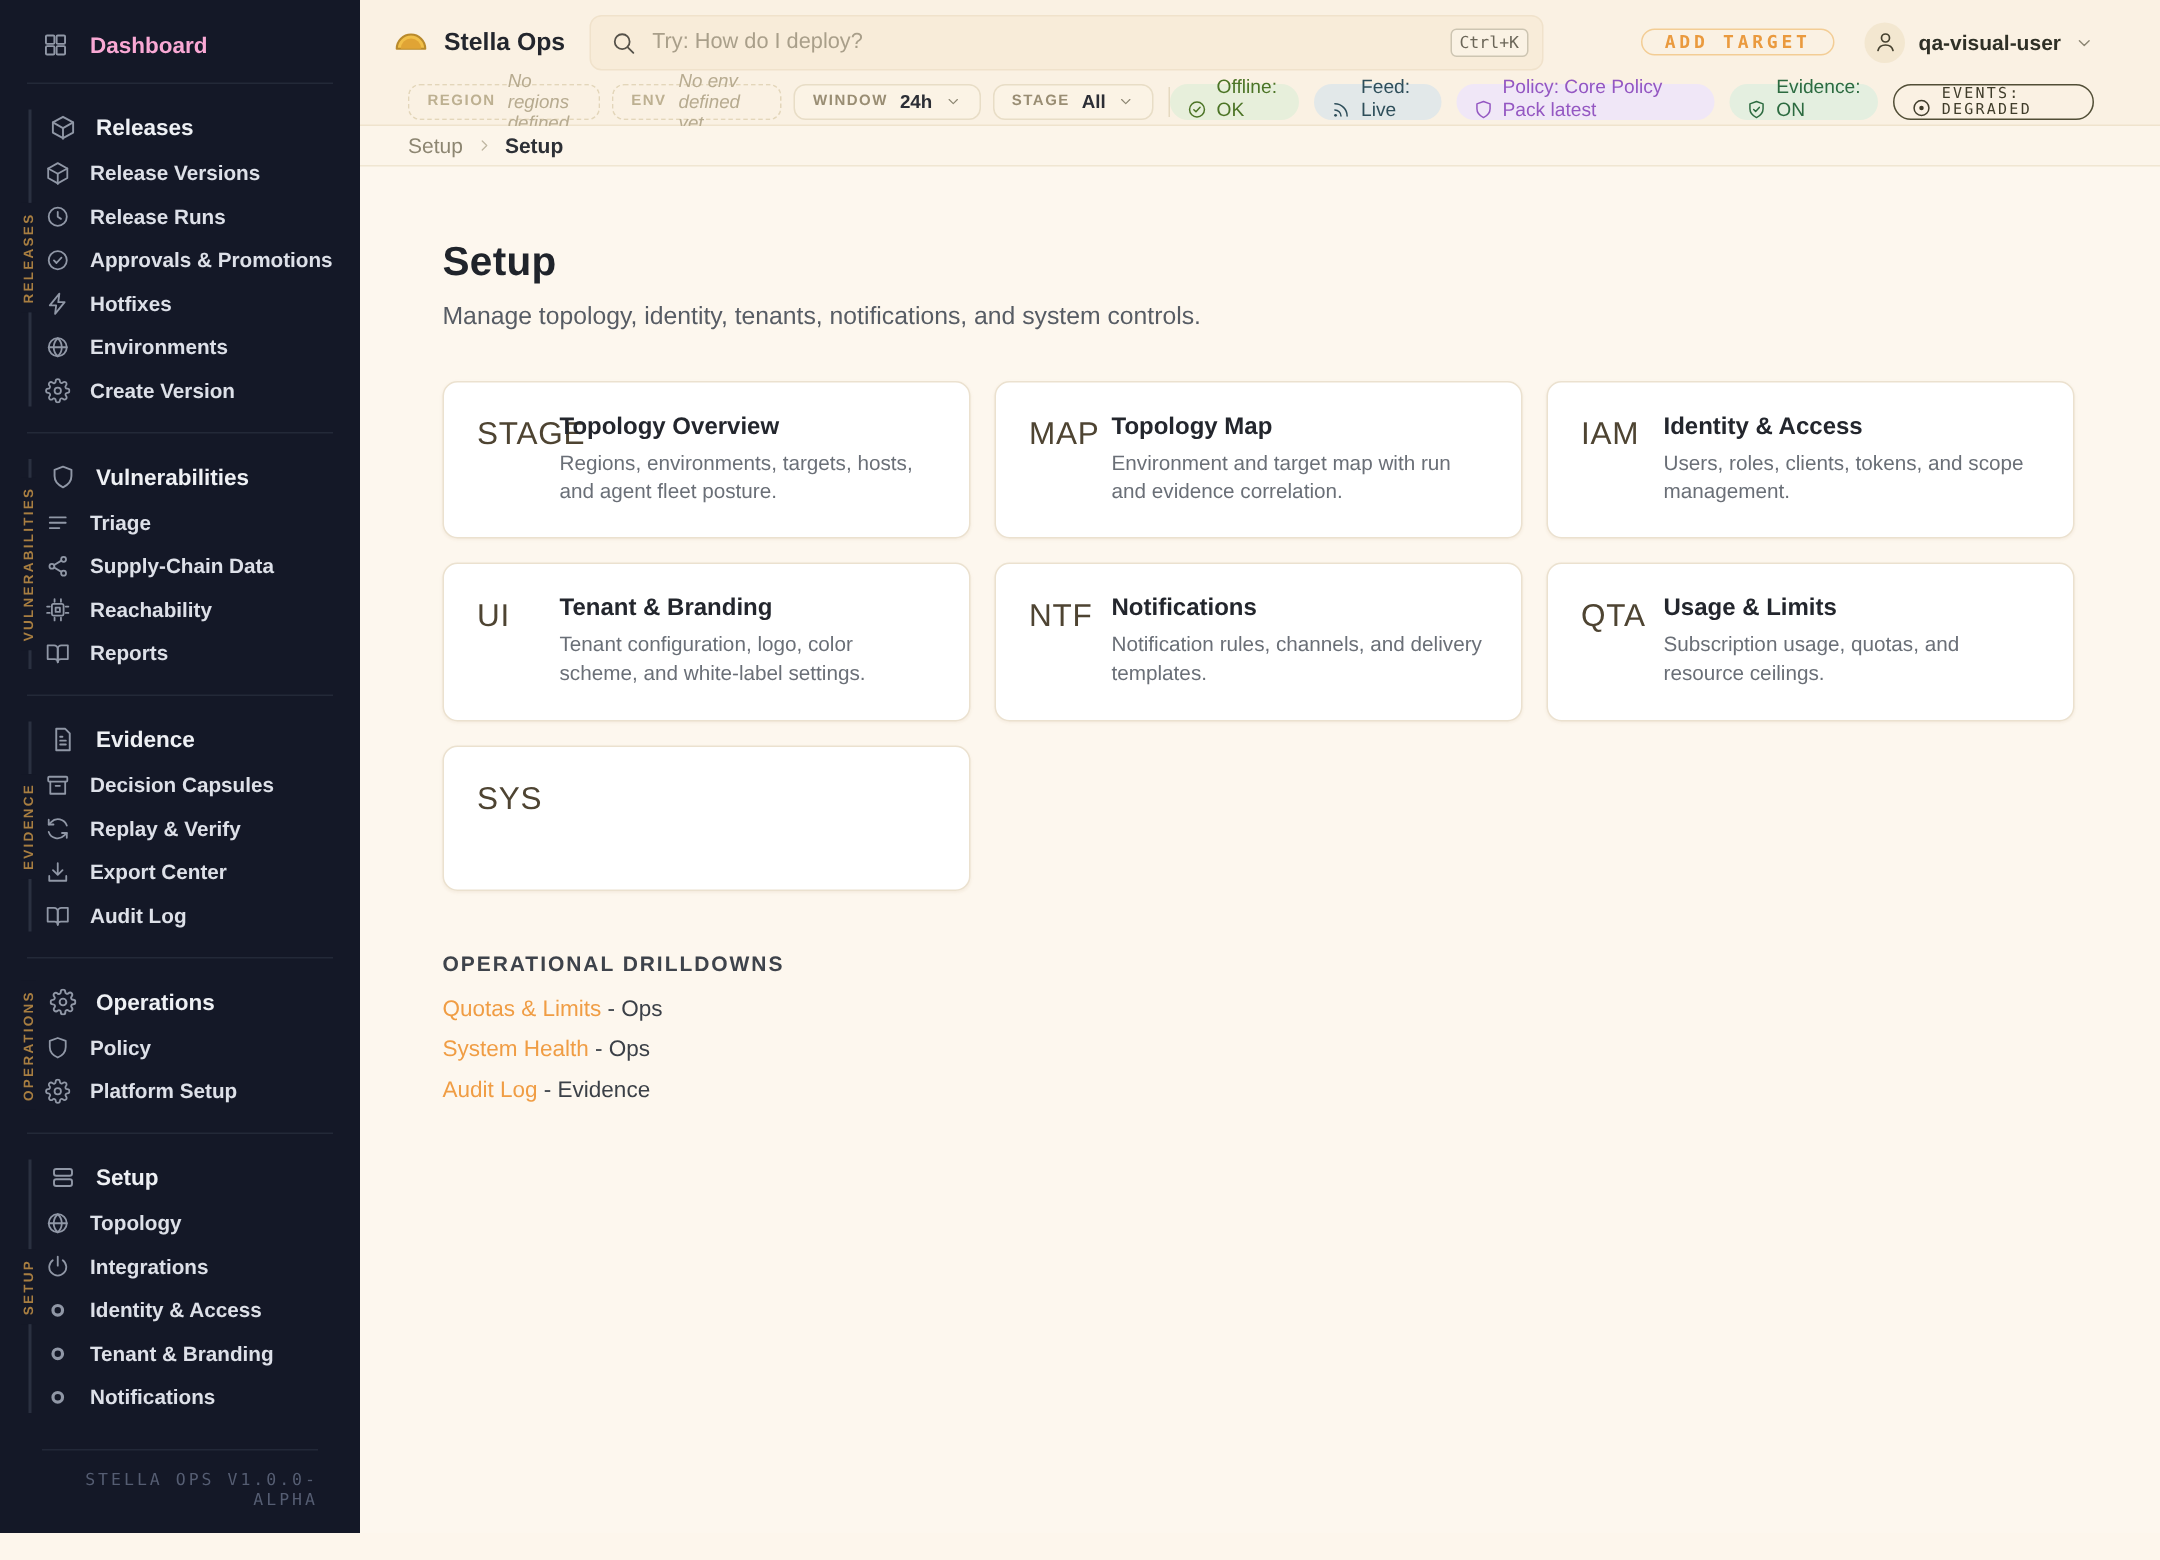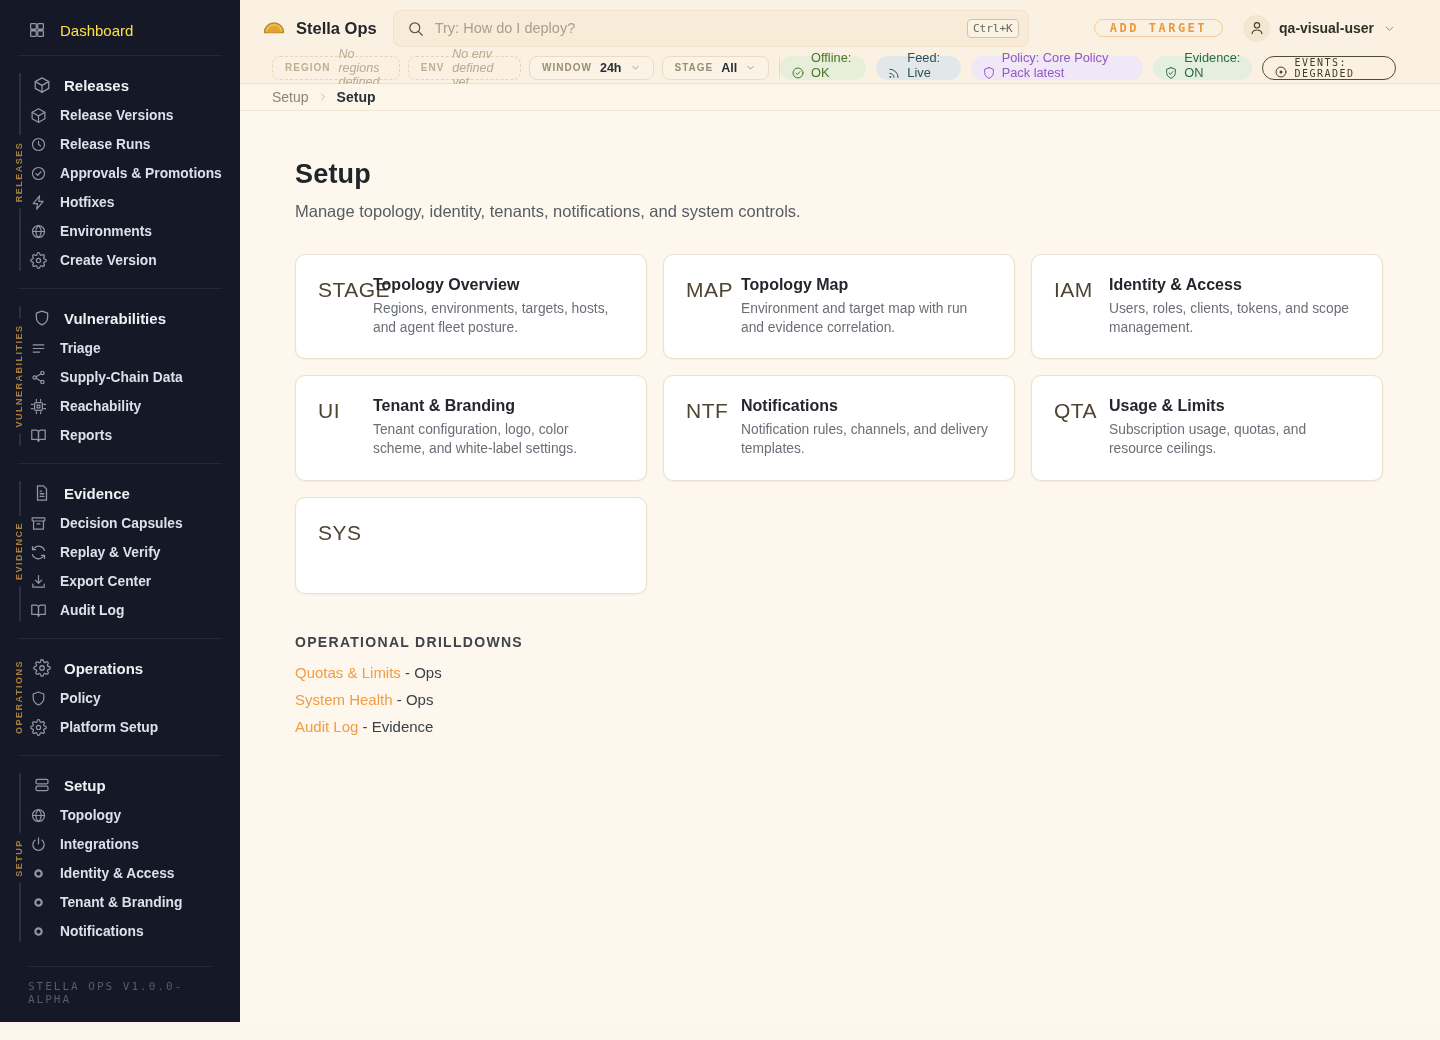--- a/index.html
+++ b/index.html
@@ -12,30 +12,30 @@
   .app { display:flex; height:1022px; }
 
   
   .sidebar { width:240px; flex-shrink:0; background:#141827; position:relative; padding-top:14px; }
   .icon { display:inline-flex; width:17px; height:17px; color:#9097a6; flex-shrink:0; }
   .icon svg { width:100%; height:100%; }
   .nav-item { display:flex; align-items:center; gap:13px; height:29px; padding-left:30px;
               color:#dde0e8; font-size:13.8px; font-weight:600; cursor:pointer; }
   .nav-item.lead { font-size:15px; font-weight:700; color:#eef0f4; height:32px; padding-left:33px; }
   .nav-item.lead .icon { width:18px; height:18px; }
-  .nav-item.dashboard { height:32px; padding-left:28px; font-size:15px; font-weight:400; color:#fde047; gap:14px; }
+  .nav-item.dashboard { height:32px; padding-left:28px; font-size:15px; font-weight:700; color:#f9a8d4; gap:14px; }
   .nav-item.dashboard .icon { width:18px; height:18px; }
   .nav-divider { border:none; border-top:1px solid #232938; margin:9px 18px; }
   .nav-section { position:relative; padding:4px 0; }
   .nav-section::before { content:""; position:absolute; left:19px; top:8px; bottom:8px; width:1.5px; background:#2a3040; }
   .rail-label { position:absolute; left:19px; top:50%; transform:translate(-50%,-50%) rotate(180deg);
                 writing-mode:vertical-rl; background:#141827; padding:6px 0;
                 font-size:9px; font-weight:700; letter-spacing:1.5px; color:#a87e41; z-index:2; }
   .sidebar-footer { position:absolute; left:0; right:0; bottom:0; margin:0 28px; padding:13px 0 16px;
-                    border-top:1px solid #222838; text-align:left;
+                    border-top:1px solid #222838; text-align:right;
                     font-family:"DejaVu Sans Mono",monospace; font-size:11px; letter-spacing:2px; color:#555d72; }
 
   
   .content { flex:1; display:flex; flex-direction:column; background:#fdf7ee; min-width:0; }
 
   .topbar { height:56px; background:#faf1e3; display:flex; align-items:center; padding:0 44px 0 22px; flex-shrink:0; }
   .brand { display:flex; align-items:center; gap:10px; }
   .icon.logo { width:24px; height:24px; color:#c9912f; }
   .brand-name { font-size:16.5px; font-weight:700; color:#23262d; }
   .searchbox { margin-left:16px; width:636px; height:37px; background:#f8ecd9; border:1px solid #f0e2cb;

